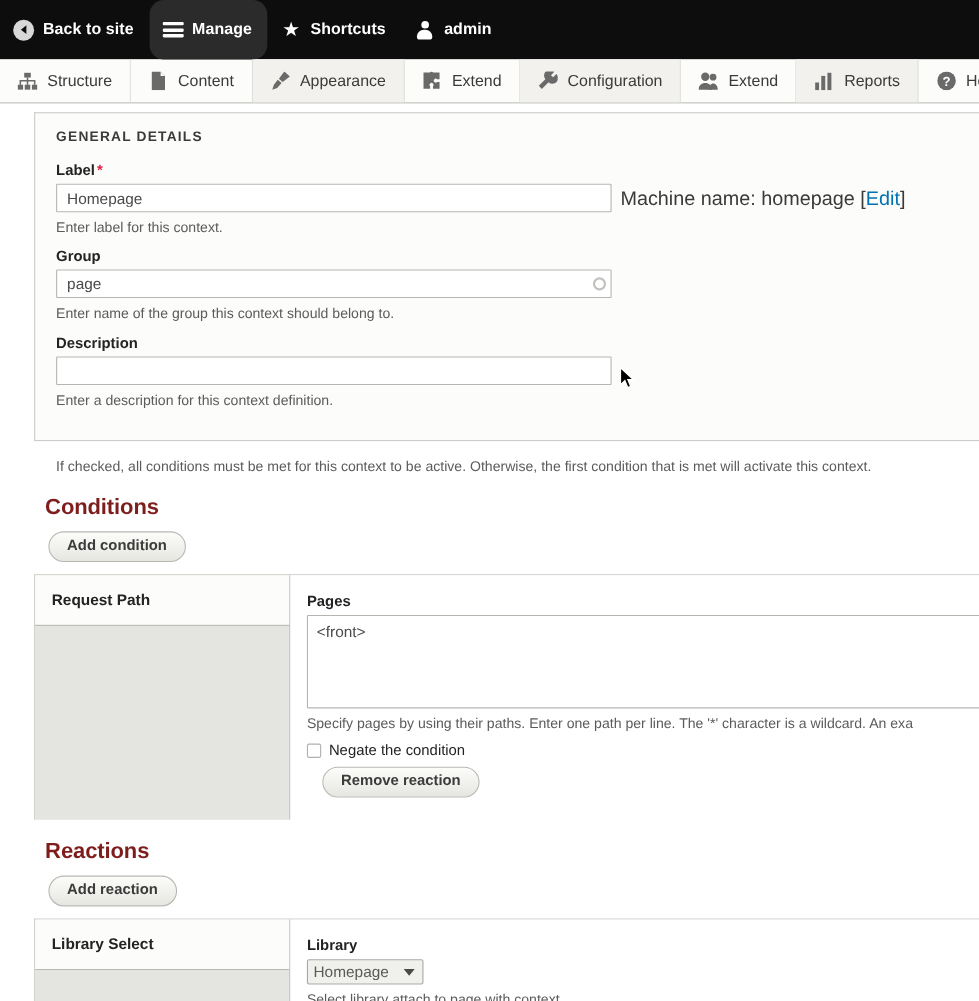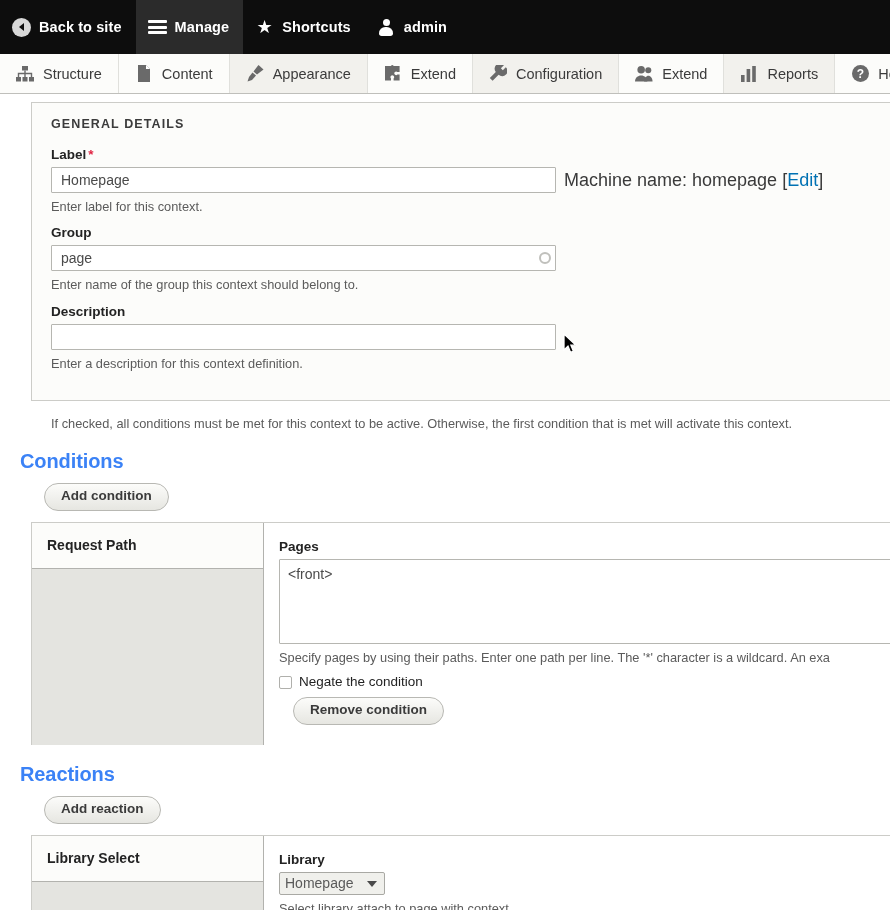--- a/index.html
+++ b/index.html
@@ -26,21 +26,21 @@
     display: flex;
     align-items: center;
     gap: 8px;
     padding: 0 14px 0 12px;
     font-size: 14.5px;
     font-weight: bold;
     color: #fff;
     white-space: nowrap;
     letter-spacing: .1px;
   }
-  .tb-item.active { background: #2b2b2b; }
+  .tb-item.active { background: #2b2b2b; border-radius: 13px; }
   .tb-ico { display: inline-flex; align-items: center; justify-content: center; width: 19px; height: 19px; }
 
   
   .ico-back { width:19px; height:19px; border-radius:50%; background:#d8d8d8; position:relative; }
   .ico-back::after {
     content:""; position:absolute; left:7px; top:5px;
     border-top:4.5px solid transparent; border-bottom:4.5px solid transparent;
     border-right:5.5px solid #0d0d0d;
   }
   
@@ -152,22 +152,22 @@
     width:13px; height:13px; margin:2px 0 0 0;
     border:1px solid #b0b0ac; background:#fff; border-radius:2px; flex:none;
   }
   .cb-label { font-size:13.5px; font-weight:bold; color:#232323; }
   .req-all .desc { margin-left: 20px; margin-top: 3px; }
 
   
   h2.sec {
     font-size: 20px;
     font-weight: bold;
-    color: #3b82f6;
-    margin: 18px 0 10px 20px;
+    color: #7f1d1d;
+    margin: 18px 0 10px 41px;
     letter-spacing: -.1px;
   }
 
   
   .btn {
     display:inline-block;
     font-family:"Liberation Sans", sans-serif;
     font-size: 13.5px;
     font-weight: bold;
     color: #3b3b3b;
@@ -421,21 +421,21 @@
       </div>
       <div class="panel-body">
         <label class="form-label">Pages</label>
         <textarea class="ta" style="">&lt;front&gt;</textarea>
         <div class="desc nowrap-desc">Specify pages by using their paths. Enter one path per line. The '*' character is a wildcard. An exa</div>
         <div class="cbrow mt8">
           <input class="cb" type="checkbox" style="">
           <span style="font-size:13.5px;color:#232323;">Negate the condition</span>
         </div>
         <div class="mt8" style="margin-left:14px;">
-          <button class="btn">Remove condition</button>
+          <button class="btn">Remove reaction</button>
         </div>
       </div>
     </div>
 
     <h2 class="sec">Reactions</h2>
     <div class="btn-wrap">
       <button class="btn">Add reaction</button>
     </div>
 
     <div class="panel" style="margin-top:11px;">

